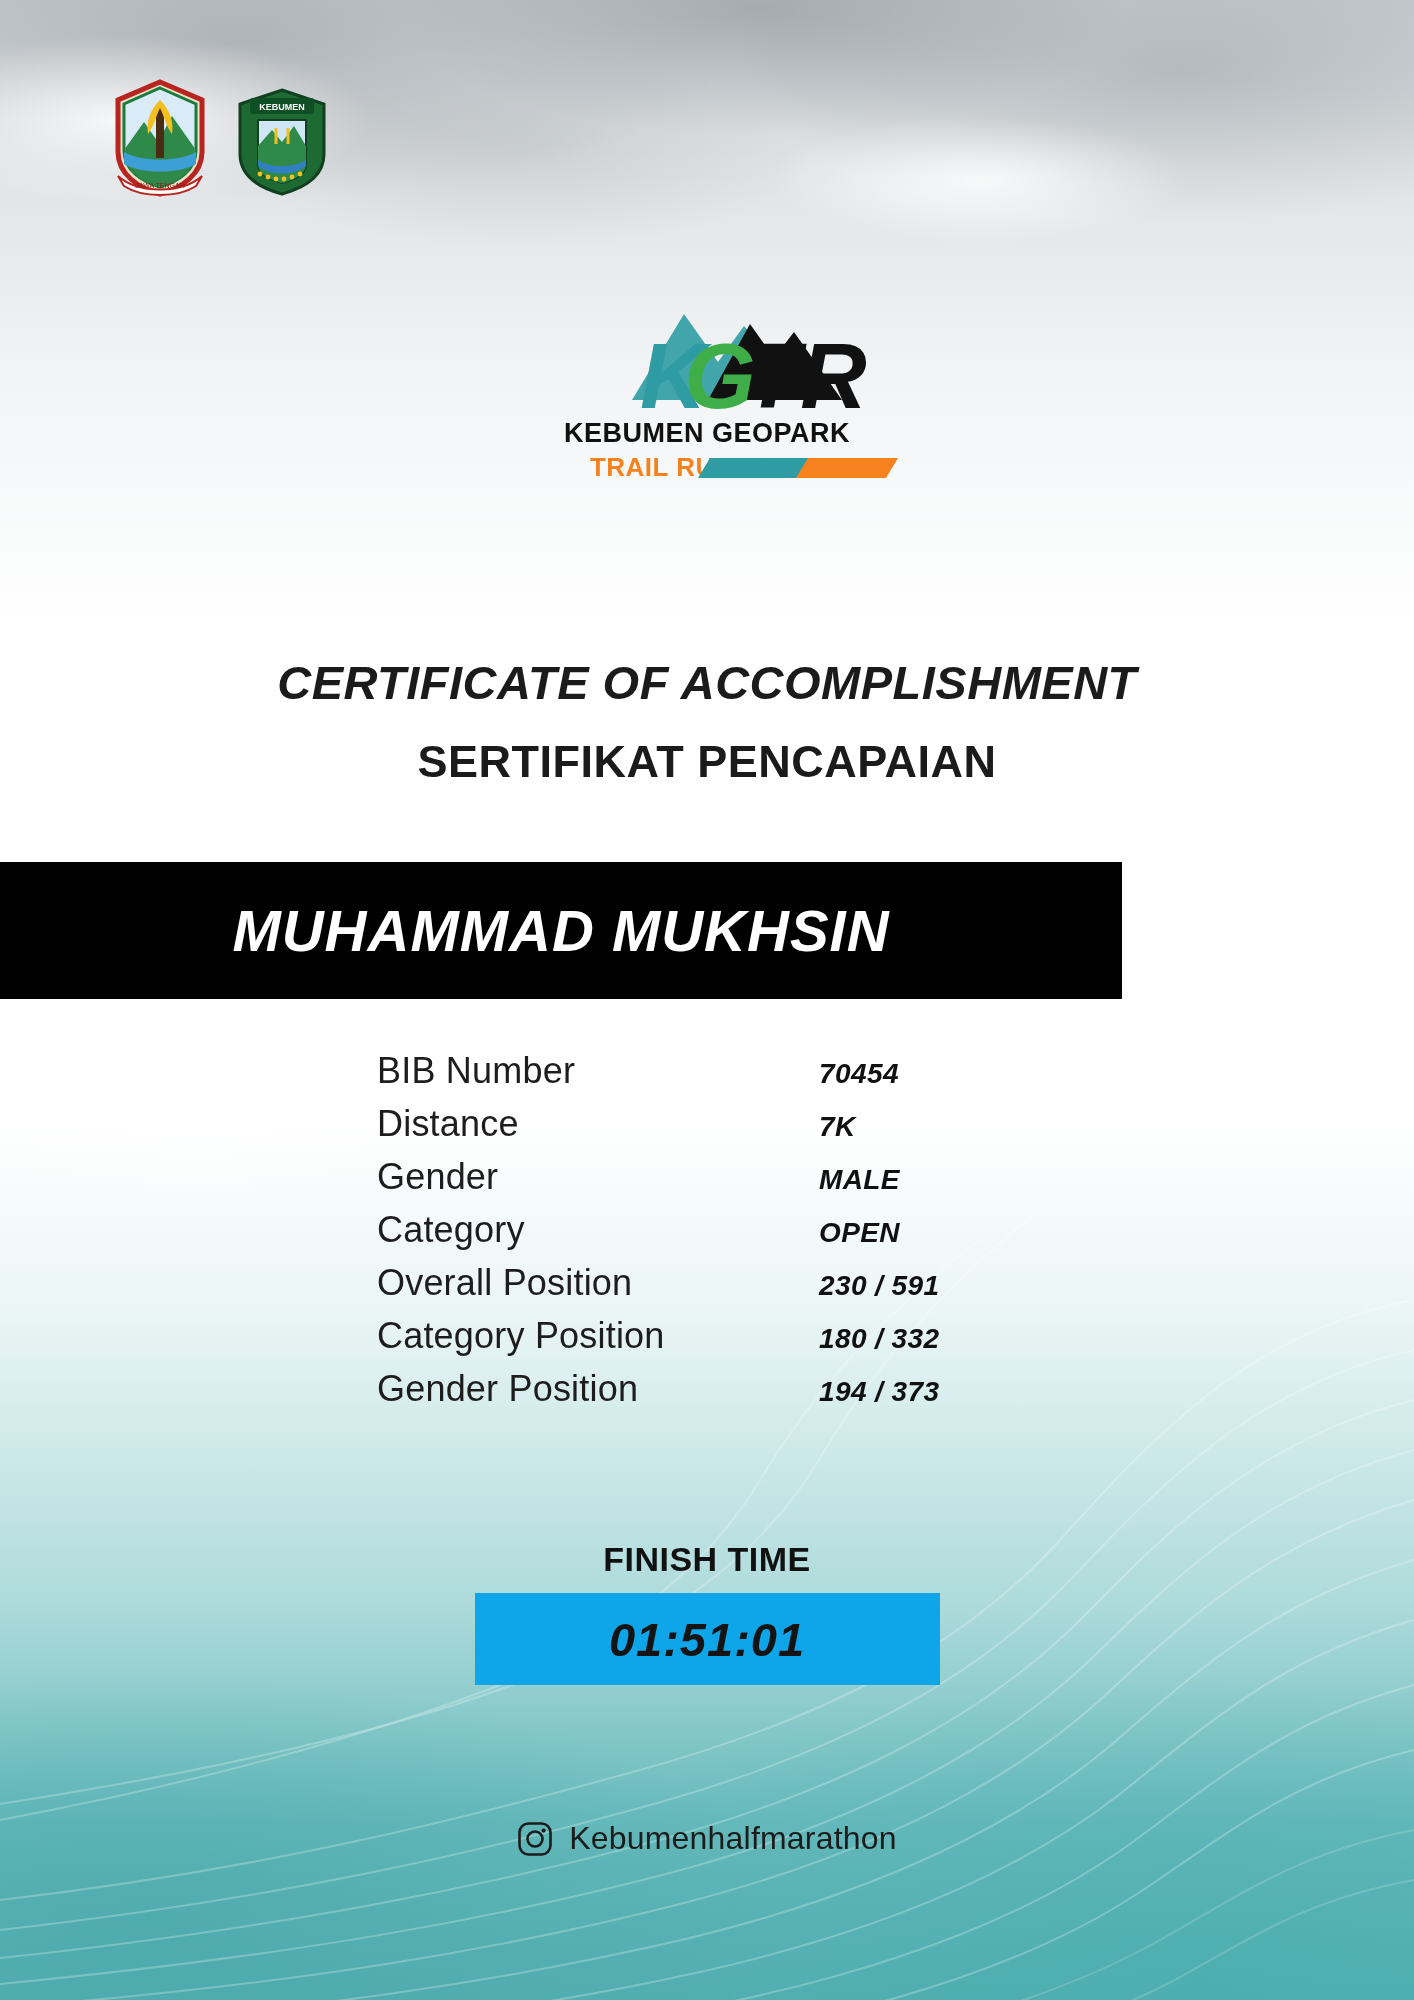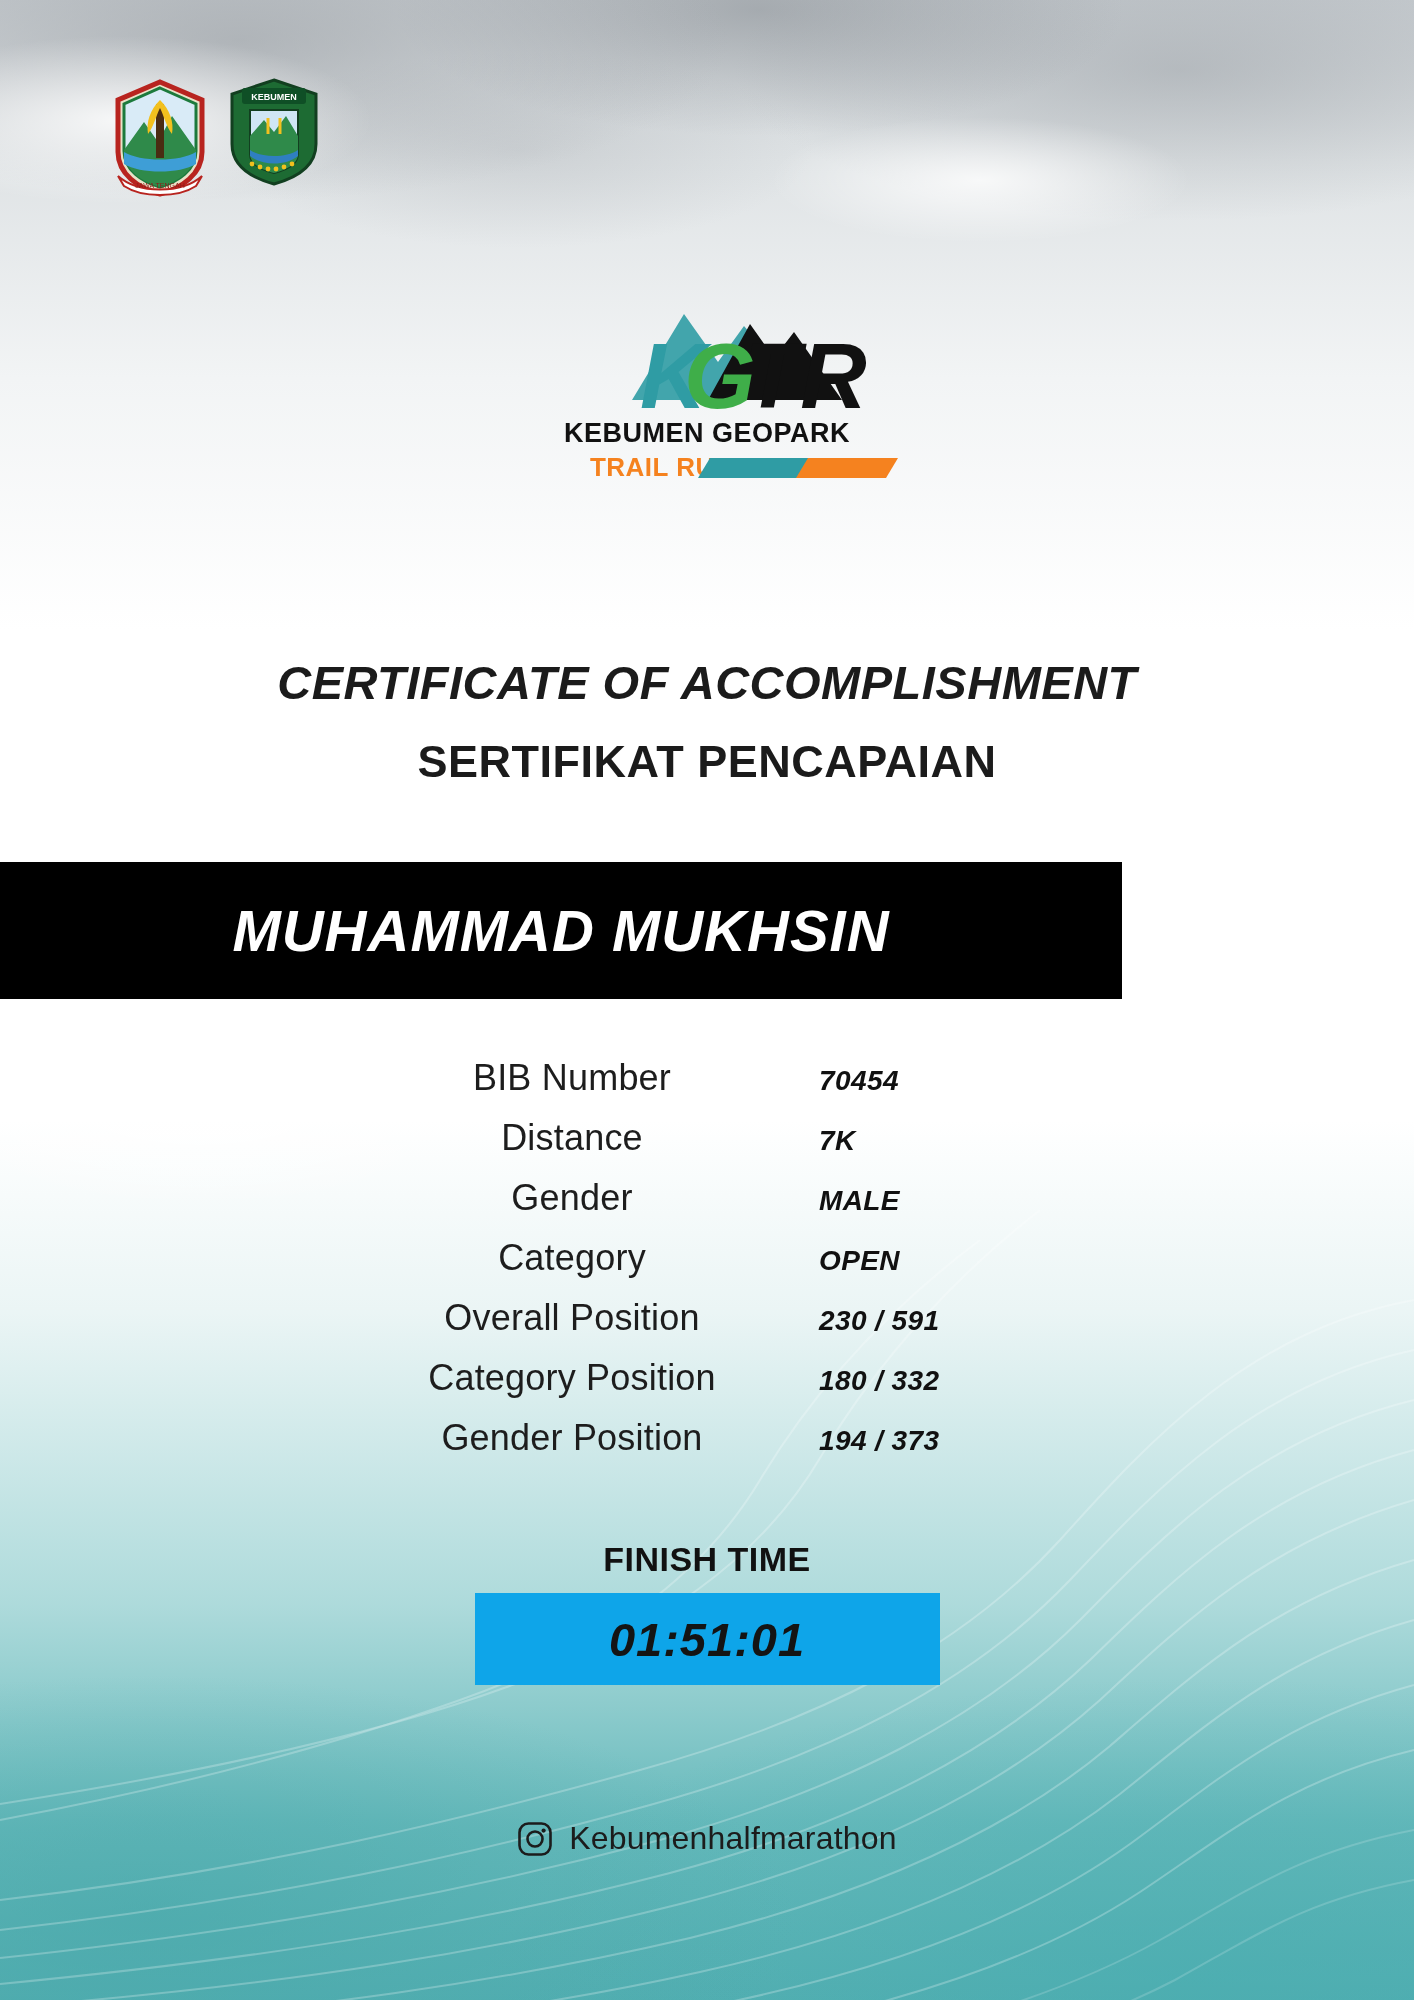--- a/index.html
+++ b/index.html
@@ -74,22 +74,22 @@
     height: 820px;
     opacity: 0.55;
   }
 
   
   .crest-row {
     position: absolute;
     left: 110px;
     top: 78px;
     display: flex;
-    align-items: flex-start;
-    gap: 18px;
+    align-items: flex-end;
+    gap: 26px;
   }
   .crest-jateng { width: 100px; height: 120px; }
   .crest-kebumen { width: 92px; height: 110px; }
 
   .event-logo {
     position: absolute;
     left: 0;
     right: 0;
     top: 280px;
     display: flex;
@@ -153,26 +153,25 @@
     align-items: center;
   }
   .detail-row {
     display: flex;
     width: 660px;
     align-items: baseline;
     margin-bottom: 11px;
   }
   .detail-label {
     width: 390px;
-    text-align: center;
+    text-align: left;
     padding-right: 52px;
     font-size: 36px;
     color: #1d1d1d;
     letter-spacing: 0.2px;
-    margin-top: 7px;
   }
   .detail-value {
     font-size: 28px;
     font-weight: bold;
     font-style: italic;
     color: #111111;
     letter-spacing: 0.4px;
   }
 
   

